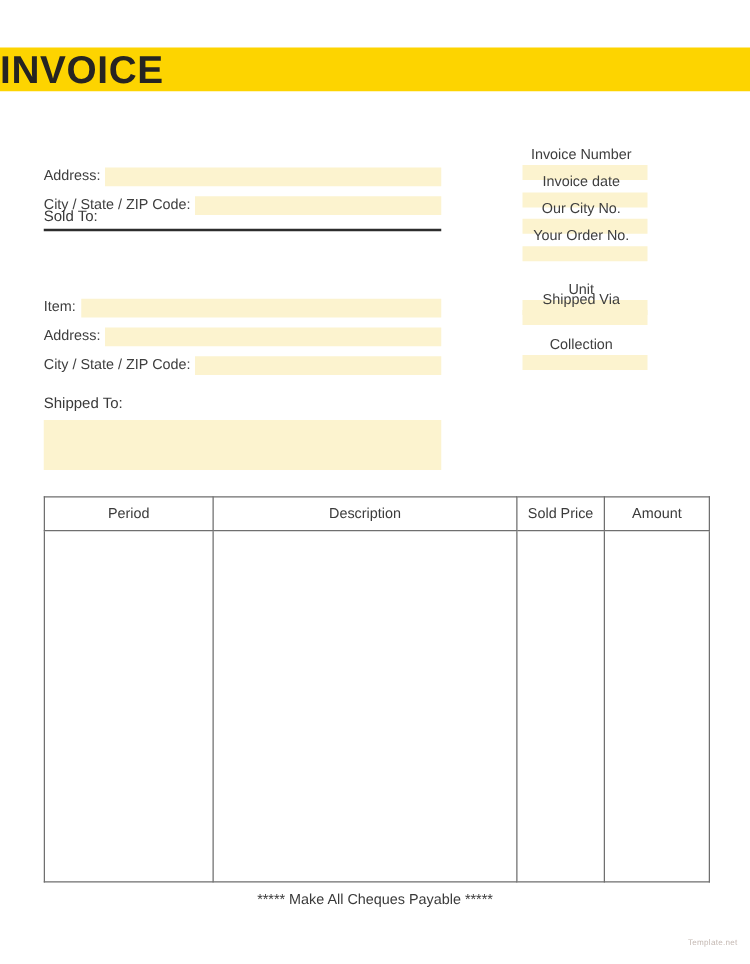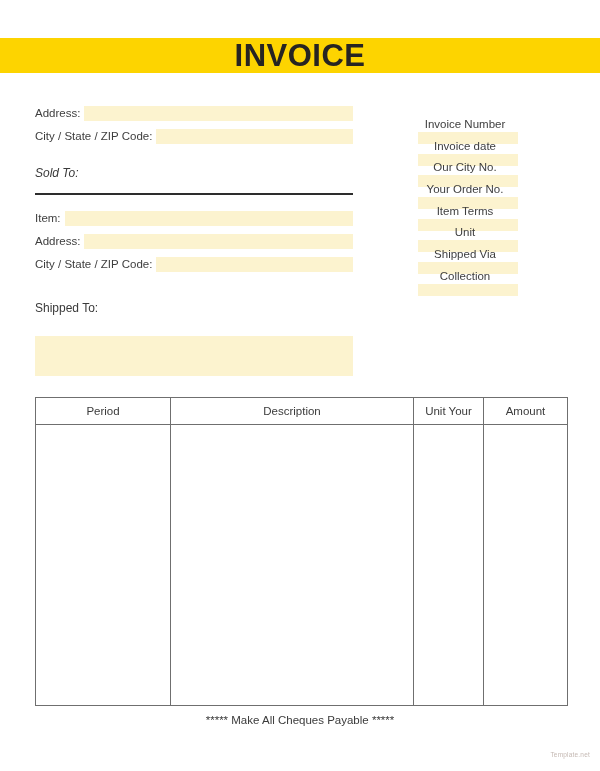--- a/index.html
+++ b/index.html
@@ -16,38 +16,39 @@
   }
 
   
   .title-band {
     position: absolute;
     left: 0; top: 38px;
     width: 600px; height: 35px;
     background: #FDD400;
     display: flex;
     align-items: center;
-    justify-content: center;
+    justify-content: flex-start;
   }
   .title-band .title {
     font-size: 31px;
     font-weight: 700;
     letter-spacing: 0.5px;
     color: #262422;
     line-height: 35px;
   }
 
   
   .lrow {
     position: absolute;
     left: 35px;
     width: 318px;
     height: 15px;
     display: flex;
     align-items: flex-start;
+    margin-top: 28px;
   }
   .lrow .lbl {
     font-size: 11.5px;
     color: #3E3E3E;
     white-space: nowrap;
     margin-right: 4px;
     line-height: 15px;
   }
   .fill-field {
     flex: 1;
@@ -62,23 +63,22 @@
   }
 
   .section-heading {
     position: absolute;
     left: 35px;
     width: 318px;
     font-size: 12px;
     color: #3A3A3A;
   }
   .section-heading.underlined {
-    padding-bottom: 13px;
+    padding-bottom: 3px;
     border-bottom: 2px solid #2D2D2D;
-    font-style: italic;
   }
 
   .shipped-box {
     position: absolute;
     left: 35px; top: 336px;
     width: 318px; height: 40px;
     background: #FCF3CF;
   }
 
   
@@ -178,62 +178,58 @@
   </div>
   <div class="lrow" style="top:234px">
     <span class="lbl">Address:</span>
     <input class="fill-field" type="text" value="" style="">
   </div>
   <div class="lrow" style="top:257px">
     <span class="lbl">City / State / ZIP Code:</span>
     <input class="fill-field" type="text" value="" style="">
   </div>
 
-  <div class="section-heading" style="top:301px">Shipped To:</div>
+  <div class="section-heading" style="top:315px">Shipped To:</div>
   <div class="shipped-box"></div>
 
   <div class="rrow" style="top:117px">
     <span class="lbl">Invoice Number</span>
     <input class="meta-field" type="text" value="" style="">
   </div>
   <div class="rrow" style="top:139px">
     <span class="lbl">Invoice date</span>
     <input class="meta-field" type="text" value="" style="">
   </div>
   <div class="rrow" style="top:160px">
     <span class="lbl">Our City No.</span>
     <input class="meta-field" type="text" value="" style="">
   </div>
   <div class="rrow" style="top:182px">
     <span class="lbl">Your Order No.</span>
     <input class="meta-field" type="text" value="" style="">
   </div>
-  <div class="rrow" style="top:204px">
-    <span class="lbl">Item Terms</span>
-    <input class="meta-field" type="text" value="" style="">
-  </div>
   <div class="rrow" style="top:225px">
     <span class="lbl">Unit</span>
     <input class="meta-field" type="text" value="" style="">
   </div>
-  <div class="rrow" style="top:247px">
+  <div class="rrow" style="top:233px">
     <span class="lbl">Shipped Via</span>
     <input class="meta-field" type="text" value="" style="">
   </div>
   <div class="rrow" style="top:269px">
     <span class="lbl">Collection</span>
     <input class="meta-field" type="text" value="" style="">
   </div>
 
   <table class="items-table">
     <thead>
       <tr>
         <th class="col-period">Period</th>
         <th class="col-description">Description</th>
-        <th class="col-unitprice">Unit Your</th>
+        <th class="col-unitprice">Sold Price</th>
         <th class="col-amount">Amount</th>
       </tr>
     </thead>
     <tbody>
       <tr>
         <td></td>
         <td></td>
         <td></td>
         <td></td>
       </tr>

